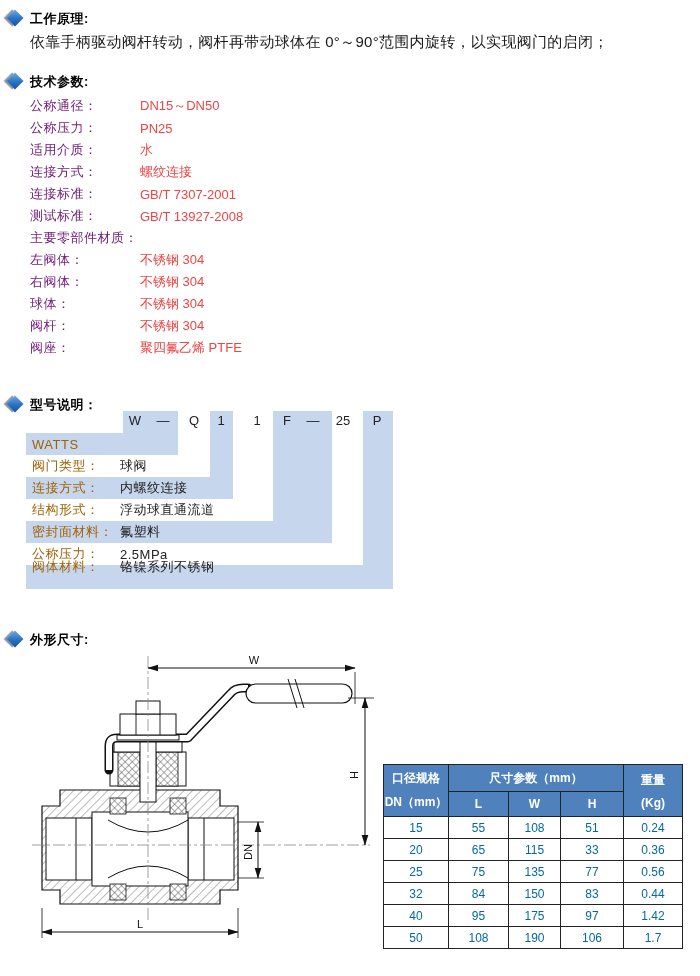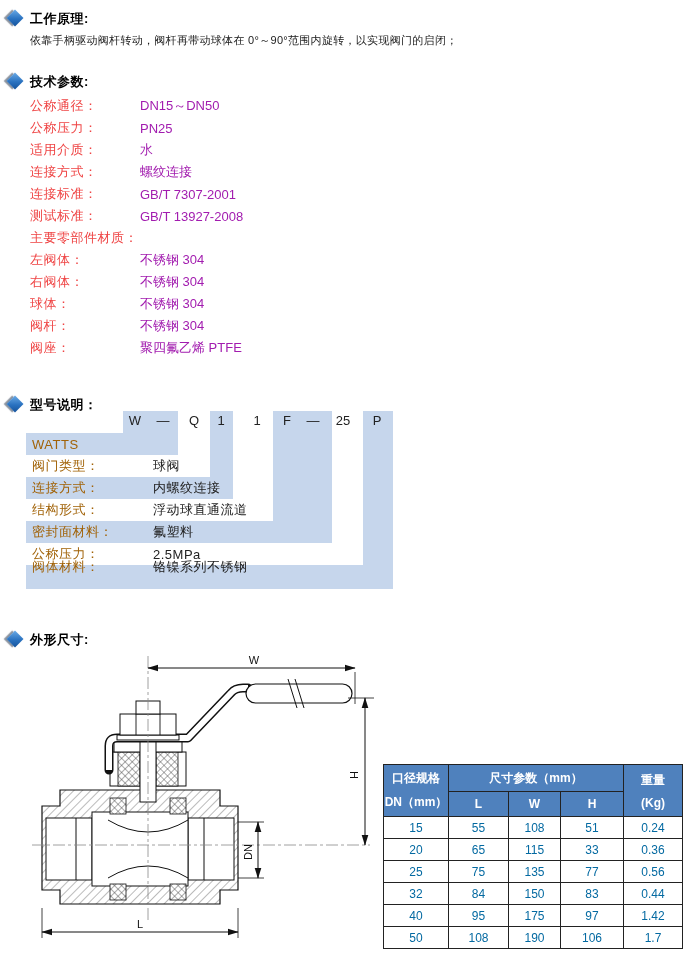--- a/index.html
+++ b/index.html
@@ -9,33 +9,33 @@
   }
   
   .sec-head{position:absolute;left:6px;display:flex;align-items:center;}
   .diamond{
     width:12px;height:12px;display:inline-block;margin:0 9px 2px 3px;
     background:linear-gradient(135deg,#6aaae6 0%,#2a72c0 55%,#15539c 100%);
     transform:rotate(45deg);
     box-shadow:-2px 2px 1px rgba(110,120,135,.8);
   }
   .sec-head .h-txt{font-size:13px;font-weight:bold;color:#000;letter-spacing:.5px;}
-  .para{position:absolute;left:30px;top:33px;width:650px;font-size:11px;color:#1a1a1a;letter-spacing:.3px;}
+  .para{position:absolute;left:30px;top:33px;width:650px;font-size:15px;color:#1a1a1a;letter-spacing:.3px;}
   
   .params{position:absolute;left:30px;top:95px;width:420px;}
   .prow{display:flex;height:22px;align-items:center;font-size:13px;}
-  .plabel{width:110px;color:#ef4444;letter-spacing:.5px;font-family:Liberation Serif, serif;}
-  .pvalue{color:#a21caf;}
+  .plabel{width:110px;color:#701a75;letter-spacing:.5px;font-family:Liberation Serif, serif;}
+  .pvalue{color:#ef4444;}
   
   .model{position:absolute;left:0;top:411px;width:420px;height:182px;font-size:13px;}
   .shade{position:absolute;background:#c6d6ec;}
   .mchar{position:absolute;top:2px;transform:translateX(-50%);font-size:13px;color:#222;}
   .mrow{position:absolute;left:0;width:420px;height:22px;display:flex;align-items:center;}
   .mlabel{position:absolute;left:32px;color:#a16207;letter-spacing:.5px;}
-  .mvalue{position:absolute;left:120px;color:#222;letter-spacing:.5px;margin-left:33px;}
+  .mvalue{position:absolute;left:120px;color:#222;letter-spacing:.5px;}
   
   .drawing{position:absolute;left:12px;top:648px;}
   svg text{font-family:"Liberation Sans",sans-serif;font-size:11px;fill:#111;}
   
   .size-table{
     position:absolute;left:383px;top:764px;width:299px;
     border-collapse:collapse;table-layout:fixed;font-size:12px;
   }
   .size-table th,.size-table td{border:1px solid #222;text-align:center;vertical-align:middle;padding:0;}
   .size-table th{background:#4f81bd;color:#fff;font-weight:bold;}

